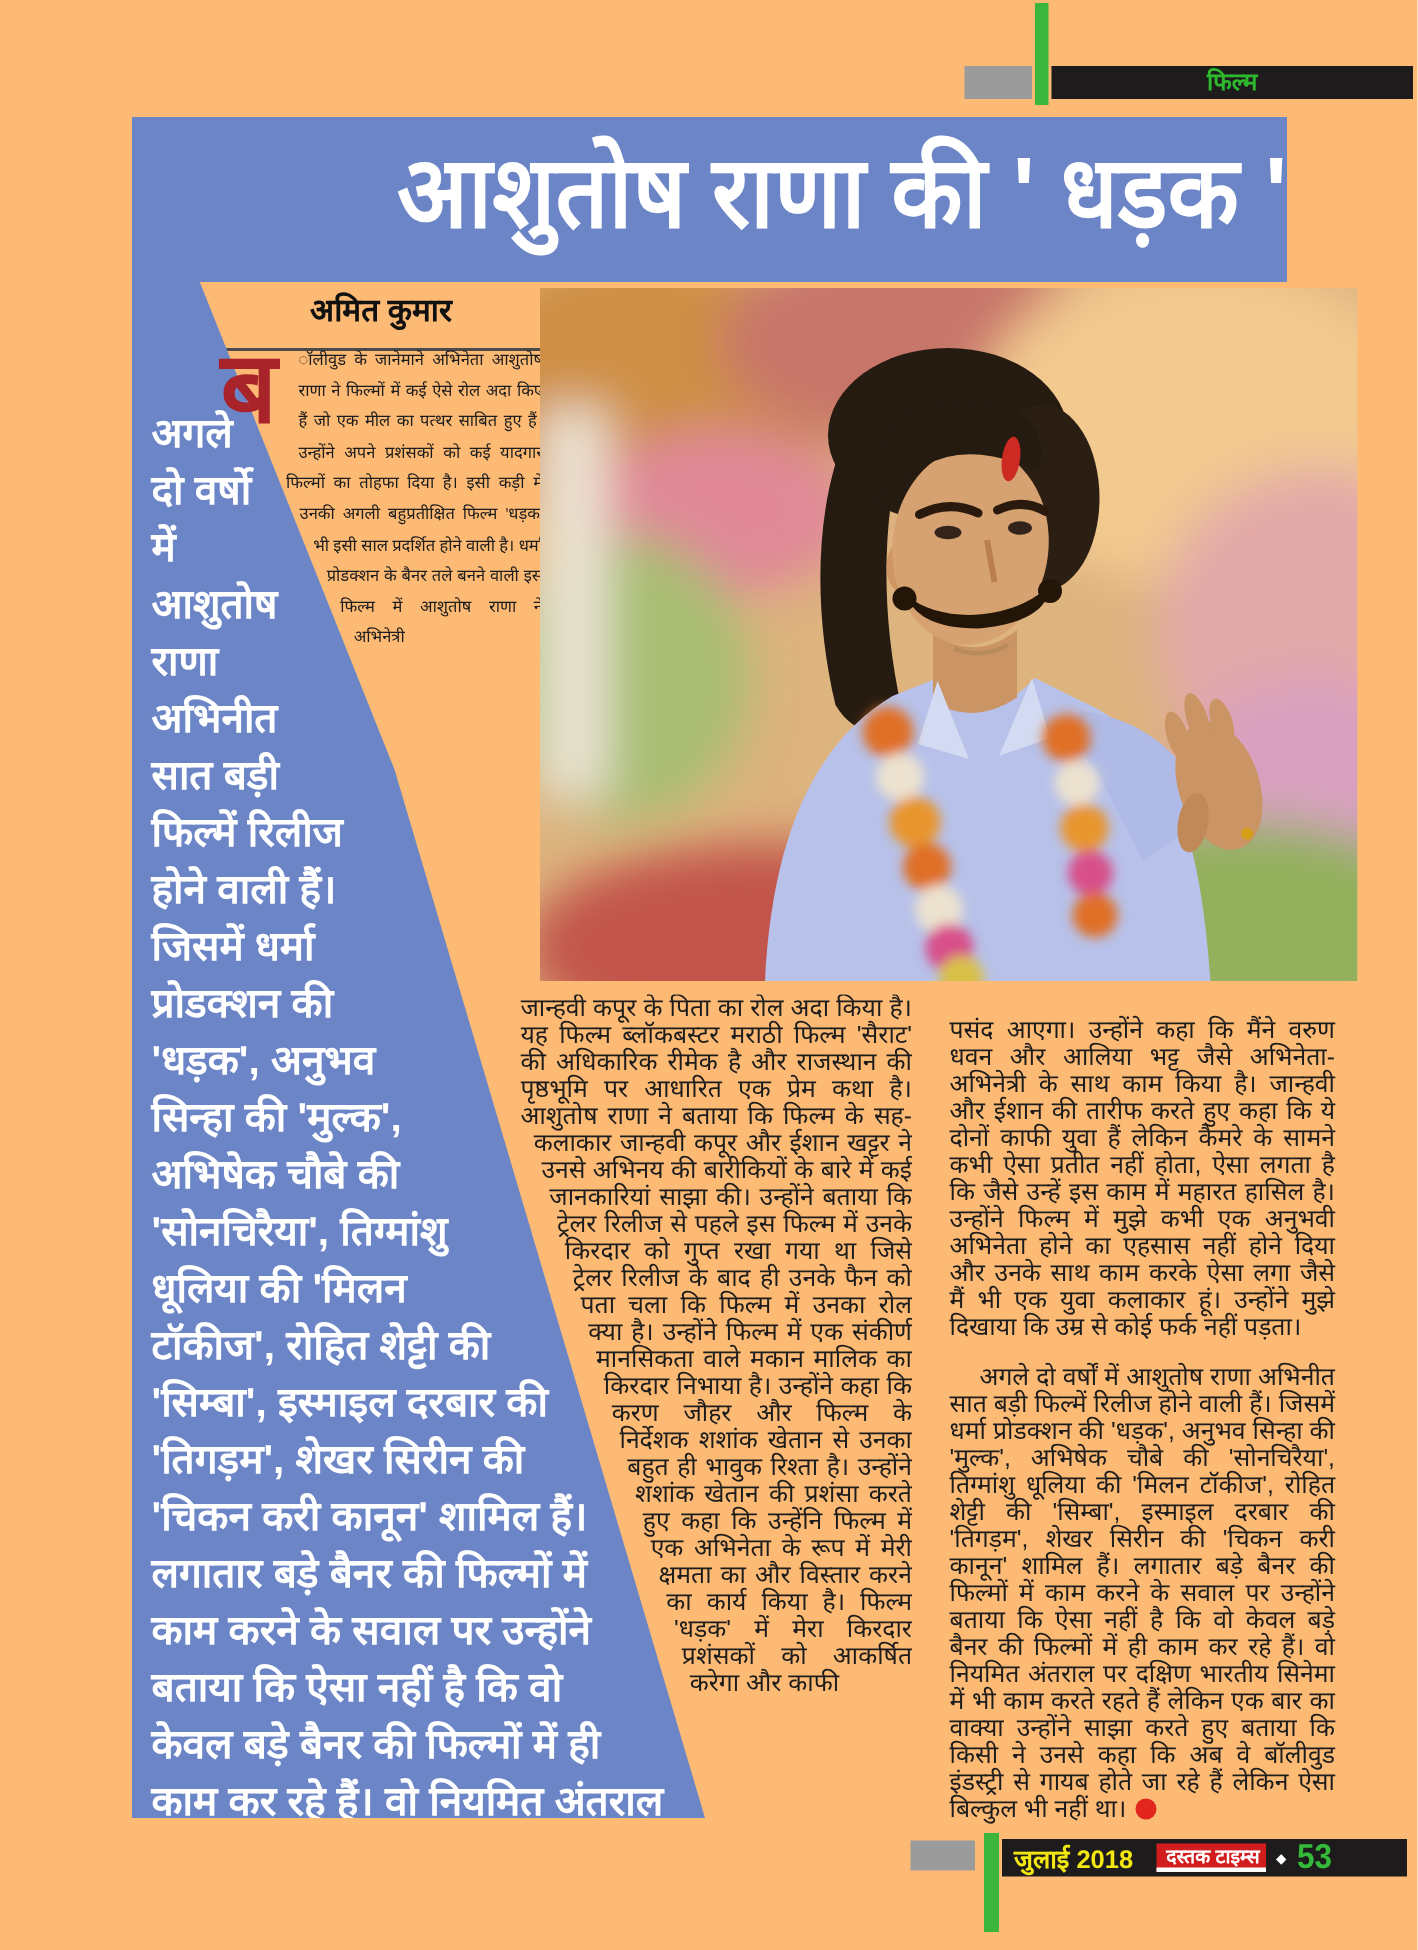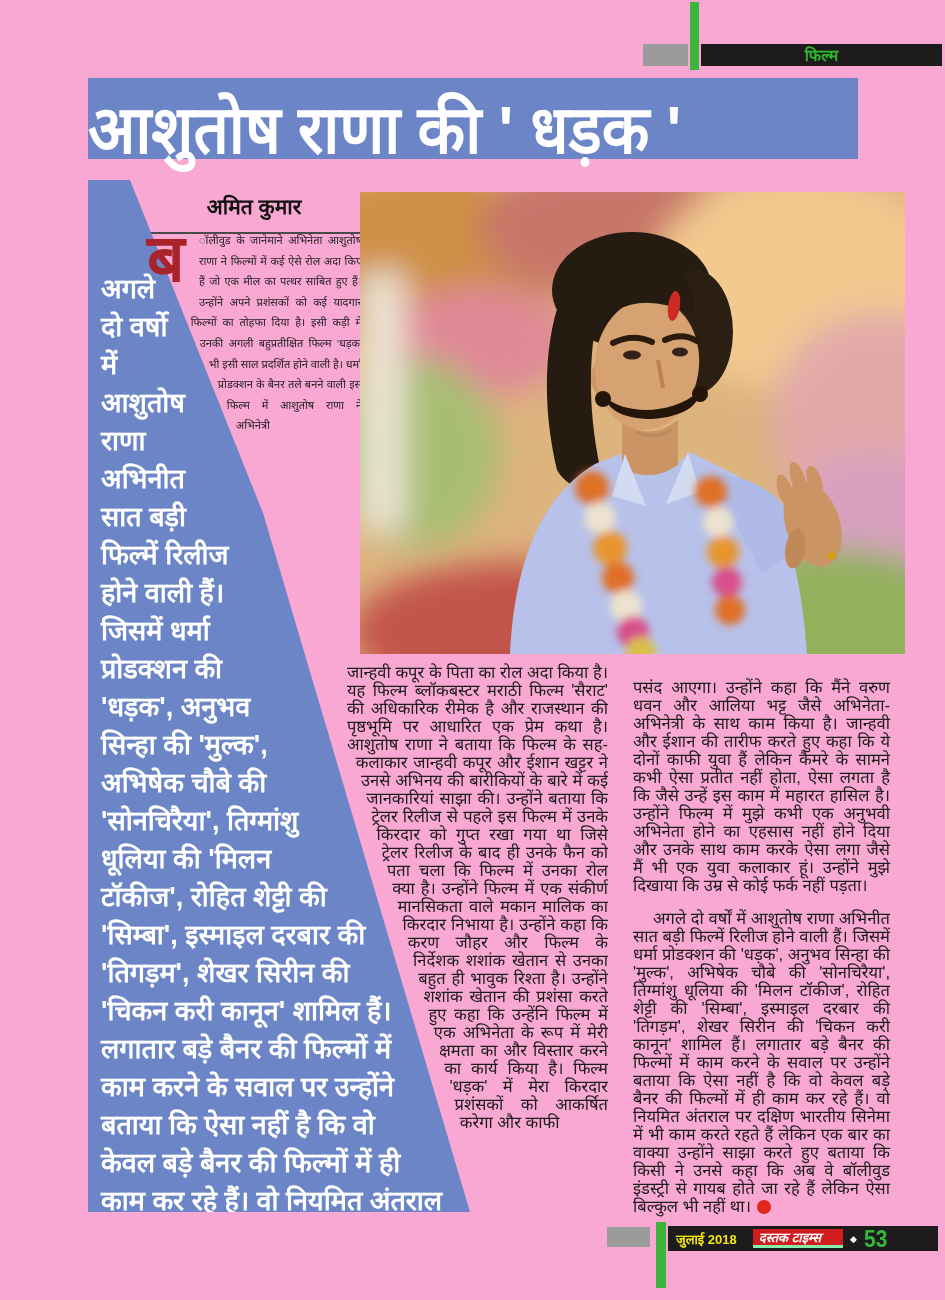--- a/index.html
+++ b/index.html
@@ -1,33 +1,33 @@
 <!DOCTYPE html>
 <html><head>
 <meta charset="utf-8">
 <style>
   html,body{margin:0;padding:0;background:#ffffff;}
   .page{
-    position:relative;width:945px;height:1300px;background:#f9a8d4;
+    position:relative;width:945px;height:1300px;background:#fdba74;
     font-family:"Liberation Sans", sans-serif;overflow:hidden;
   }
   .abs{position:absolute;}
 
   
   .hdr-gray{left:643px;top:44px;width:45px;height:22px;background:#9b9b9b;}
   .hdr-green{left:690px;top:2px;width:9px;height:68px;background:#3cb53c;}
   .hdr-black{
     left:701px;top:44px;width:241px;height:22px;background:#1d1b1b;
     color:#2db82d;font-size:16px;font-weight:bold;text-align:center;line-height:23px;
   }
 
   
   .title-banner{
-    left:88px;top:78px;width:770px;height:81px;background:#6b85c7;
-    color:#ffffff;text-align:left;
+    left:88px;top:78px;width:770px;height:110px;background:#6b85c7;
+    color:#ffffff;text-align:right;
   }
   .title-banner .t{
     font-size:62px;font-weight:bold;line-height:103px;letter-spacing:0px;
     transform:scaleY(1.08);display:block;white-space:nowrap;
   }
 
   
   .author{
     left:148px;top:192px;width:212px;text-align:center;
     font-size:21px;font-weight:bold;color:#111;
@@ -89,25 +89,25 @@
     background:#e3261d;vertical-align:-2px;margin-left:6px;
   }
 
   
   .ftr-gray{left:607px;top:1227px;width:43px;height:20px;background:#9b9b9b;}
   .ftr-green{left:656px;top:1222px;width:10px;height:66px;background:#3cb53c;}
   .ftr-black{
     left:668px;top:1226px;width:270px;height:25px;background:#1d1b1b;
     display:flex;align-items:center;padding:0;box-sizing:border-box;
   }
-  .ftr-date{color:#f2e713;font-size:13px;font-weight:bold;margin-left:8px;}
+  .ftr-date{color:#f2e713;font-size:17px;font-weight:bold;margin-left:8px;}
   .ftr-logo{
     background:#d21d1f;color:#ffffff;font-size:13px;font-weight:bold;
-    padding:1px 22px 0 6px;border-bottom:3px solid #86efac;margin-left:16px;
-    line-height:15px;white-space:nowrap;font-style:italic;
+    padding:1px 4px 0 6px;border-bottom:3px solid #ffffff;margin-left:16px;
+    line-height:15px;white-space:nowrap;
   }
   .ftr-sep{color:#ffffff;font-size:9px;margin-left:7px;}
   .ftr-num{color:#35b93a;font-size:21px;font-weight:bold;margin-left:7px;transform:scaleY(1.1);}
 </style>
 </head>
 <body>
 
 <div class="page">
 
   <div class="abs hdr-gray"></div>

